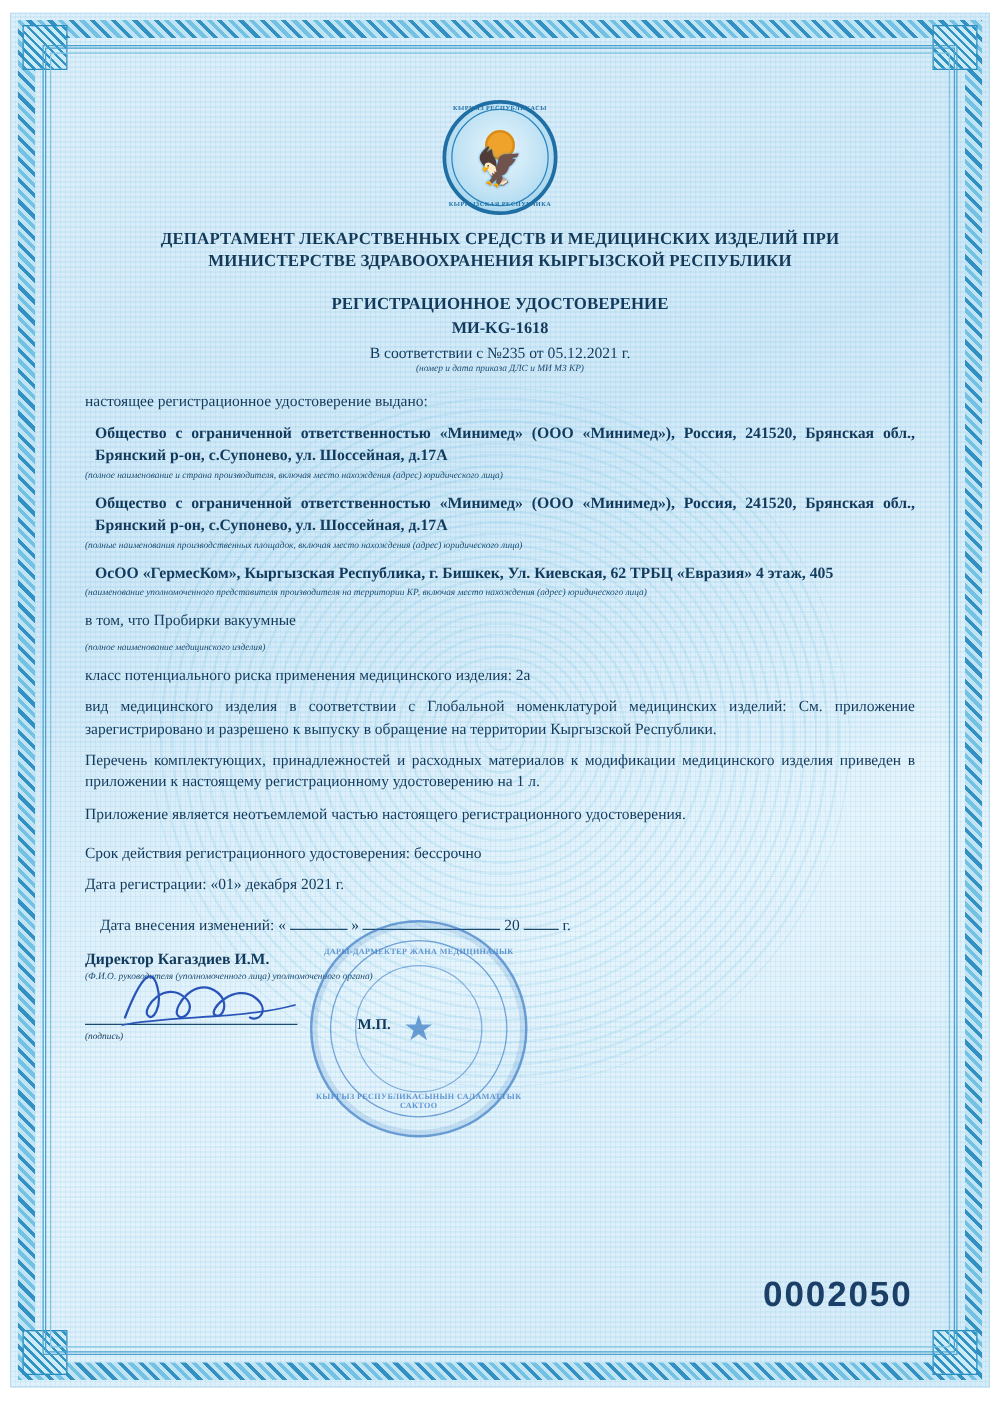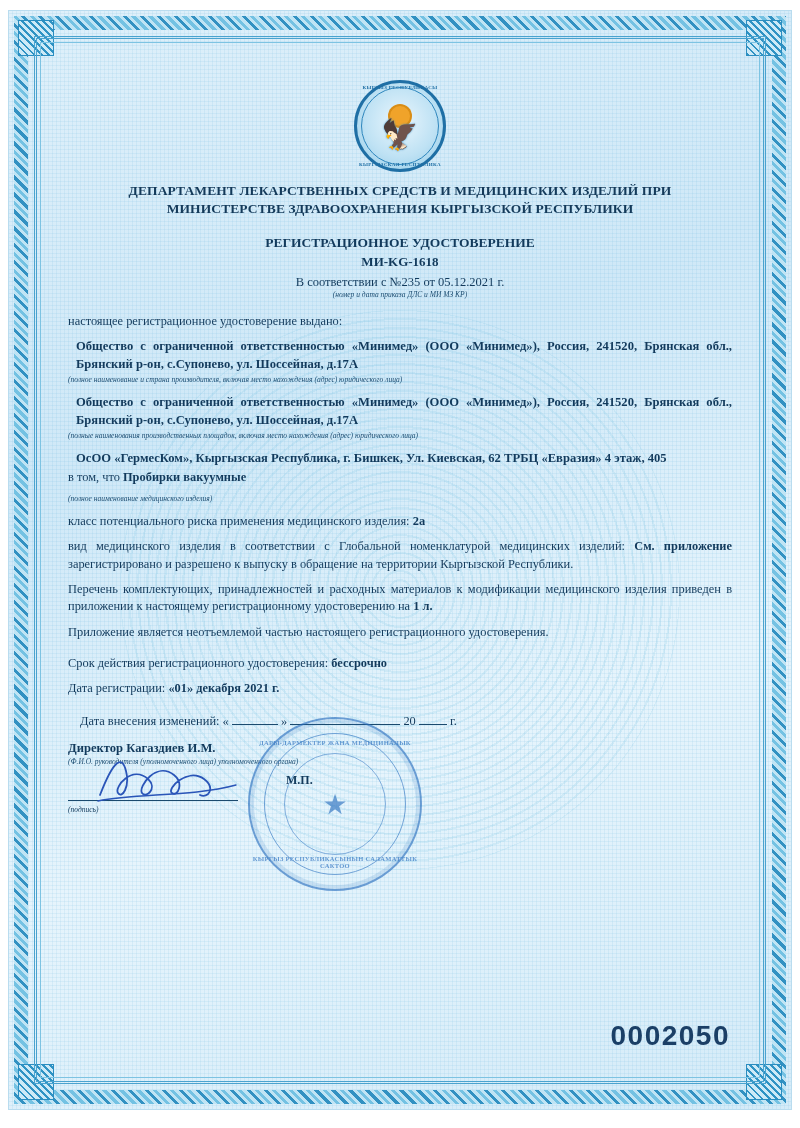--- a/index.html
+++ b/index.html
@@ -181,21 +181,21 @@
     margin-bottom: 10px;
   }
 
   p.body {
     font-size: 12.4px;
     line-height: 1.4;
     margin: 0 0 8px 0;
     text-align: justify;
   }
   p.body.j { text-align: justify; text-justify: inter-word; }
-  .b { font-weight: bold; }
+  .b { font-weight: normal; }
   .blk {
     font-size: 12.6px;
     font-weight: bold;
     line-height: 1.42;
     text-align: justify;
     margin: 0 0 1px 8px;
   }
   .spacer6 { height: 6px; }
 
   .dateline {
@@ -223,21 +223,21 @@
     border-bottom: 1px solid #1b4a6e;
   }
   .sig-caption {
     font-size: 7.5px;
     font-style: italic;
     margin-top: 4px;
   }
   .mp {
     position: absolute;
     left: 218px;
-    top: 32px;
+    top: 52px;
     font-size: 12px;
     font-weight: bold;
   }
 
   
   .scribble {
     position: absolute;
     left: 28px;
     top: 8px;
     width: 150px;
@@ -335,20 +335,21 @@
 
       <p class="body">настоящее регистрационное удостоверение выдано:</p>
 
       <p class="blk">Общество с ограниченной ответственностью «Минимед» (ООО «Минимед»), Россия, 241520, Брянская обл., Брянский р-он, с.Супонево, ул. Шоссейная, д.17А</p>
       <div class="hint left">(полное наименование и страна производителя, включая место нахождения (адрес) юридического лица)</div>
 
       <p class="blk">Общество с ограниченной ответственностью «Минимед» (ООО «Минимед»), Россия, 241520, Брянская обл., Брянский р-он, с.Супонево, ул. Шоссейная, д.17А</p>
       <div class="hint left">(полные наименования производственных площадок, включая место нахождения (адрес) юридического лица)</div>
 
       <p class="blk">ОсОО «ГермесКом», Кыргызская Республика, г. Бишкек, Ул. Киевская, 62 ТРБЦ «Евразия» 4 этаж, 405</p>
+      <div class="hint left">(наименование уполномоченного представителя производителя на территории КР, включая место нахождения (адрес) юридического лица)</div>
 
       <p class="body">
         <span>в том, что</span>
         <span class="b">Пробирки вакуумные</span>
       </p>
       <div class="hint left">(полное наименование медицинского изделия)</div>
 
       <p class="body">
         <span>класс потенциального риска применения медицинского изделия:</span>
         <span class="b">2а</span>

